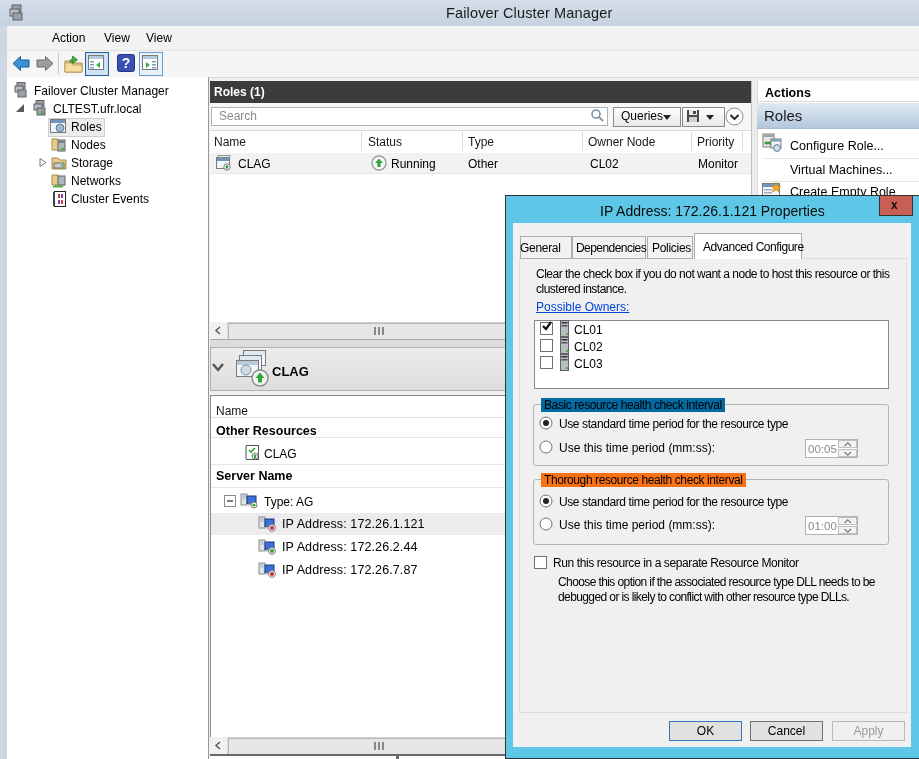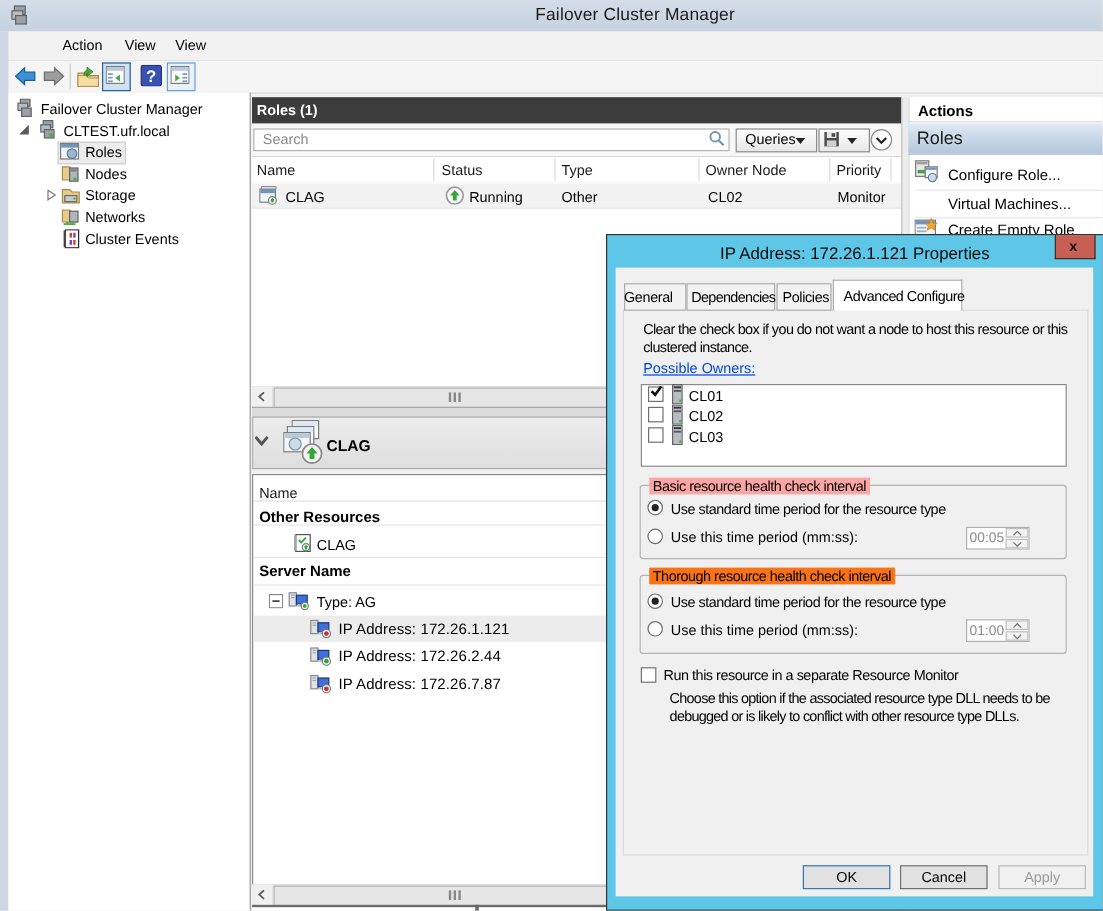--- a/index.html
+++ b/index.html
@@ -451,21 +451,21 @@
       <rect x="1.5" y="2" width="6" height="1.5" fill="#333"></rect>
       <rect x="1.5" y="5" width="6" height="1.5" fill="#555"></rect>
       <rect x="6" y="13" width="2" height="2" fill="#4caf3e"></rect>
     </svg>
   </div>
 <div class="abs" style="left:574px;top:323px">CL01</div>
 <div class="abs" style="left:574px;top:340px">CL02</div>
 <div class="abs" style="left:574px;top:357px">CL03</div>
 
 <div class="abs" style="left:533px;top:404px;width:356px;height:62px;border:1px solid #b5b5b5;border-radius:3px;box-sizing:border-box"></div>
-<div class="abs" style="left:541px;top:398px;background:#fca5a5;padding:0 3px;letter-spacing:-0.4px">Basic resource health check interval</div>
+<div class="abs" style="left:541px;top:398px;background:#0369a1;padding:0 3px;letter-spacing:-0.4px">Basic resource health check interval</div>
 <div class="abs" style="left:539px;top:416px">
     <svg width="14" height="14">
       <circle cx="7" cy="7" r="6" fill="#fff" stroke="#707070"></circle>
       <circle cx="7" cy="7" r="3" fill="#222"></circle>
     </svg>
   </div>
 <div class="abs" style="left:559px;top:417px;letter-spacing:-0.4px">Use standard time period for the resource type</div>
 <div class="abs" style="left:539px;top:440px">
     <svg width="14" height="14">
       <circle cx="7" cy="7" r="6" fill="#fff" stroke="#707070"></circle>

